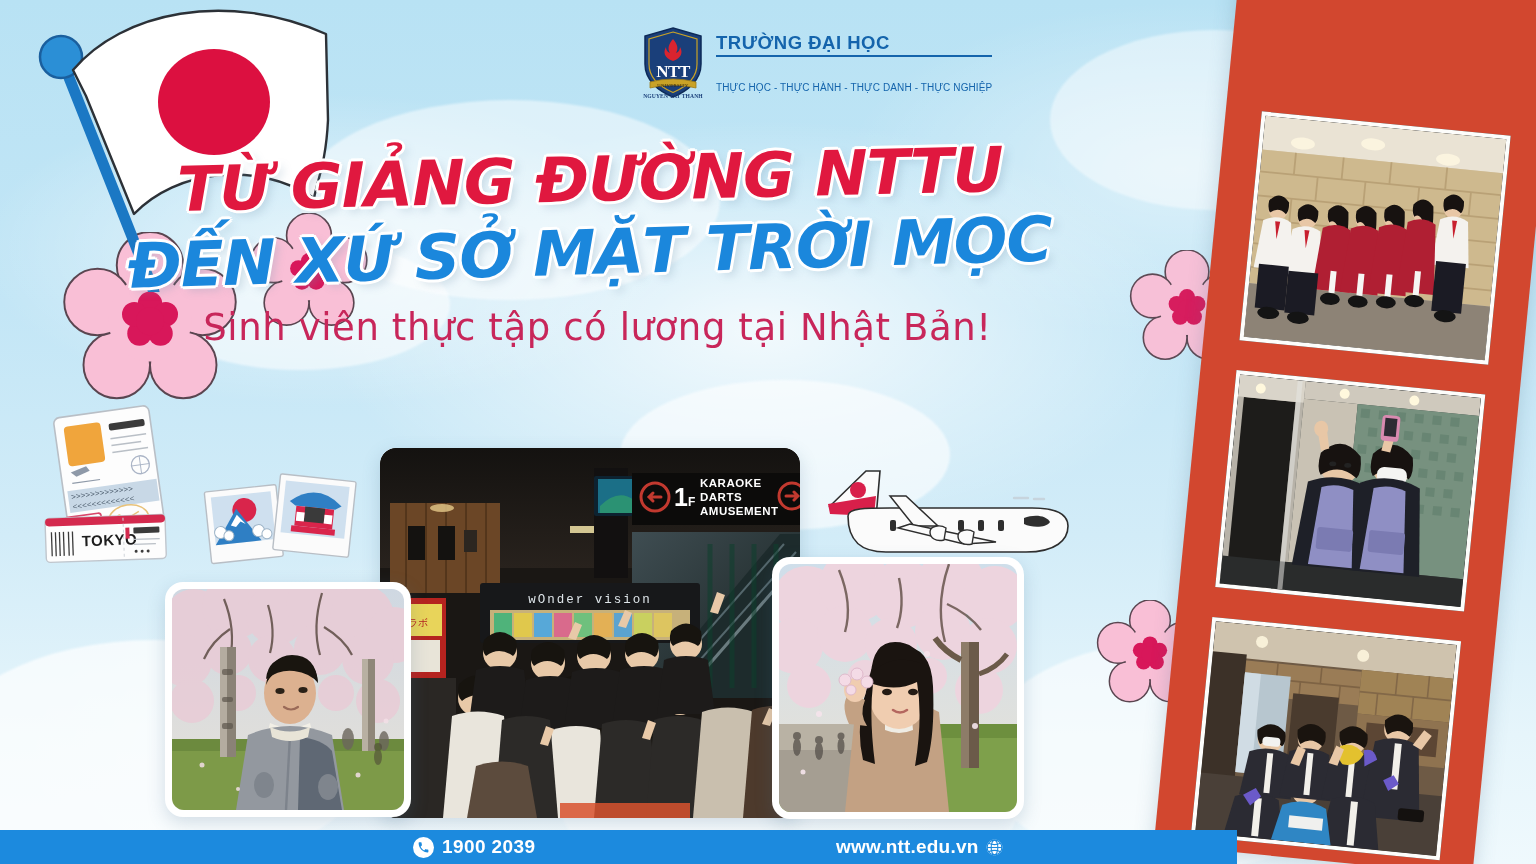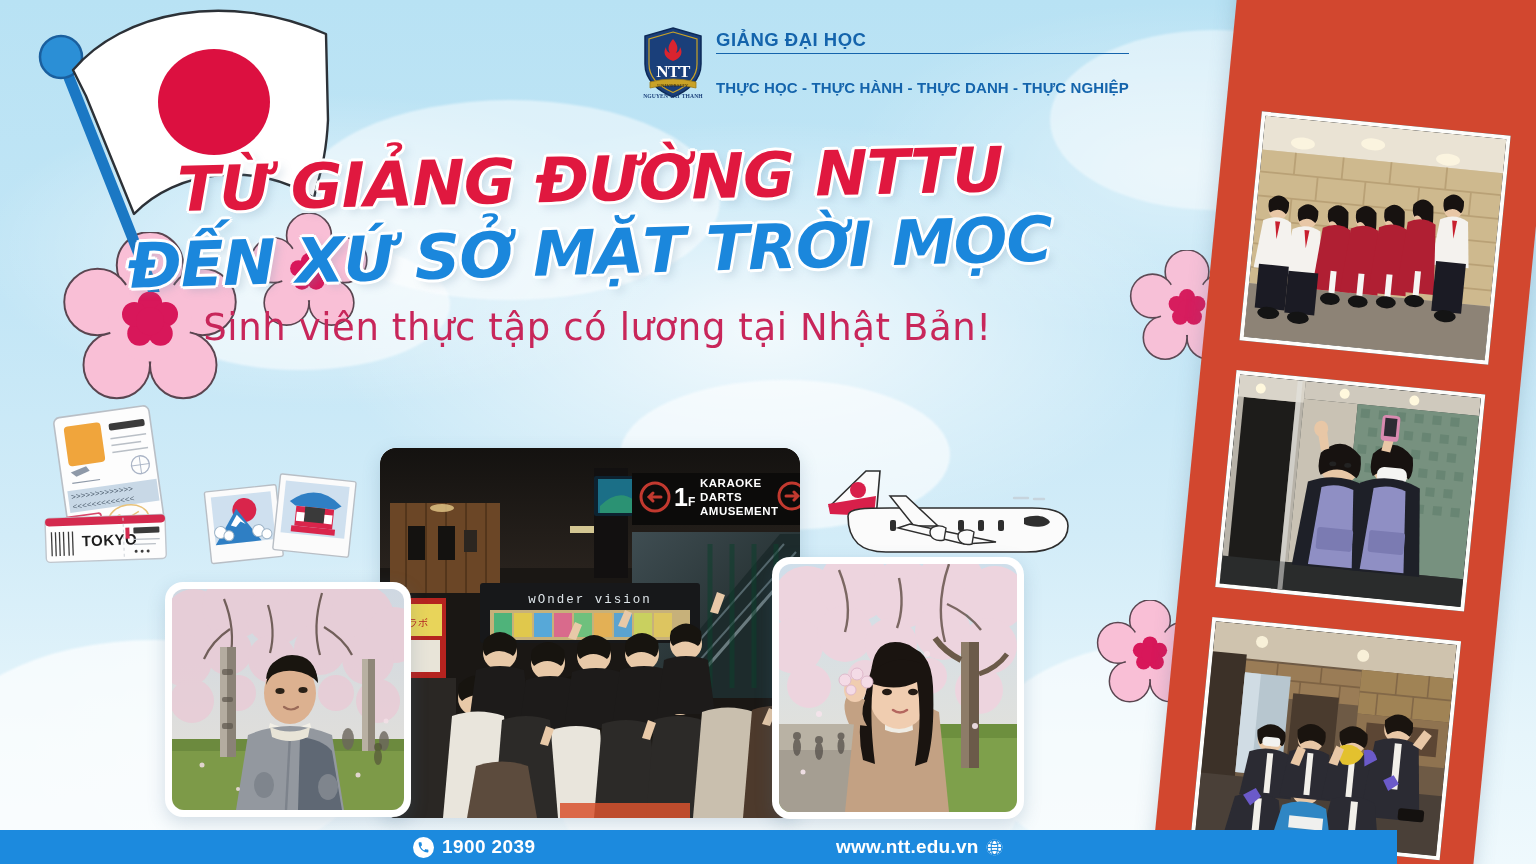--- a/index.html
+++ b/index.html
@@ -44,21 +44,21 @@
   .logo-text { line-height: 1; }
   .logo-l1 {
     font-size: 18.5px; letter-spacing: .5px; color: #1464ac;
     font-weight: 600; margin-bottom: 3px;
   }
   .logo-l2 {
     font-size: 25px; font-weight: 800; color: #10579b;
     letter-spacing: .2px; margin-bottom: 3px;
   }
   .logo-rule { height: 1.5px; background: #1464ac; margin-bottom: 3px; }
-  .logo-l3 { font-size: 15px; color: #1464ac; letter-spacing: .12px; font-weight: 700; margin-top: 26px; }
+  .logo-l3 { font-size: 10px; color: #1464ac; letter-spacing: .12px; font-weight: 400; margin-top: 26px; }
 
   
   #headline { position: absolute; left: 0; top: 148px; width: 1180px; text-align: center; }
 
   .head-line {
     font-family: "DejaVu Sans", sans-serif;
     font-weight: 700;
     font-style: italic;
     letter-spacing: -1px;
     white-space: nowrap;
@@ -133,21 +133,21 @@
   }
   #strip-1 { top: 140px;  height: 230px; }
   #strip-2 { top: 400px;  height: 218px; }
   #strip-3 { top: 648px;  height: 220px; }
 
   
   .scene { position: absolute; inset: 0; }
 
   
   #footer {
-    position: absolute; left: 0; bottom: 0; width: 1397px; height: 34px;
+    position: absolute; left: 0; bottom: 0; width: 1237px; height: 34px;
     background: #1c8ade;
     display: flex; align-items: center;
   }
   #footer-phone {
     position: absolute; left: 413px; display: flex; align-items: center; gap: 8px;
     color: #ffffff; font-size: 19px; font-weight: 700; letter-spacing: .4px;
   }
   #footer-web {
     position: absolute; left: 836px; display: flex; align-items: center; gap: 7px;
     color: #ffffff; font-size: 19px; font-weight: 700; letter-spacing: .2px;
@@ -291,21 +291,21 @@
     <svg id="logo-shield" viewBox="0 0 62 74">
       <path d="M31 2 L59 10 L59 38 C59 54 46 65 31 71 C16 65 3 54 3 38 L3 10 Z" fill="#1a3f7a" stroke="#0d2a57" stroke-width="1.5"></path>
       <path d="M31 6 L55 13 L55 38 C55 52 44 61 31 66.5 C18 61 7 52 7 38 L7 13 Z" fill="none" stroke="#c9a227" stroke-width="1.2"></path>
       <path d="M31 13 C35 18 37 22 34 27 C37 26 38 23 38 21 C41 26 40 32 31 35 C22 32 21 26 24 21 C24 23 25 26 28 27 C25 22 27 18 31 13 Z" fill="#d9242f"></path>
       <text x="31" y="51" text-anchor="middle" fill="#ffffff" font-family="'Liberation Serif', serif" font-size="17" font-weight="bold" letter-spacing="-0.5">NTT</text>
       <path d="M8 56 Q31 50 54 56 L54 62 Q31 56 8 62 Z" fill="#c9a227" stroke="#9c7c1a" stroke-width=".8"></path>
       <text x="31" y="61.3" text-anchor="middle" fill="#3a2a05" font-family="'Liberation Serif', serif" font-size="4.6" letter-spacing=".4">UNIVERSITY</text>
       <text x="31" y="72" text-anchor="middle" fill="#1a3f7a" font-family="'Liberation Serif', serif" font-size="5.6" font-weight="bold" letter-spacing=".1">NGUYEN TAT THANH</text>
     </svg>
     <div class="logo-text">
-      <div class="logo-l1">GIẢNG ĐẠI HỌC</div>
+      <div class="logo-l1">TRƯỜNG ĐẠI HỌC</div>
       <div class="logo-rule"></div>
       <div class="logo-l3">THỰC HỌC - THỰC HÀNH - THỰC DANH - THỰC NGHIỆP</div>
     </div>
   </div>
 
   <div id="headline">
     <div class="head-line" id="head-1">TỪ GIẢNG ĐƯỜNG NTTU</div>
     <div class="head-line" id="head-2">ĐẾN XỨ SỞ MẶT TRỜI MỌC</div>
     <div id="subtitle">Sinh viên thực tập có lương tại Nhật Bản!</div>
   </div>

